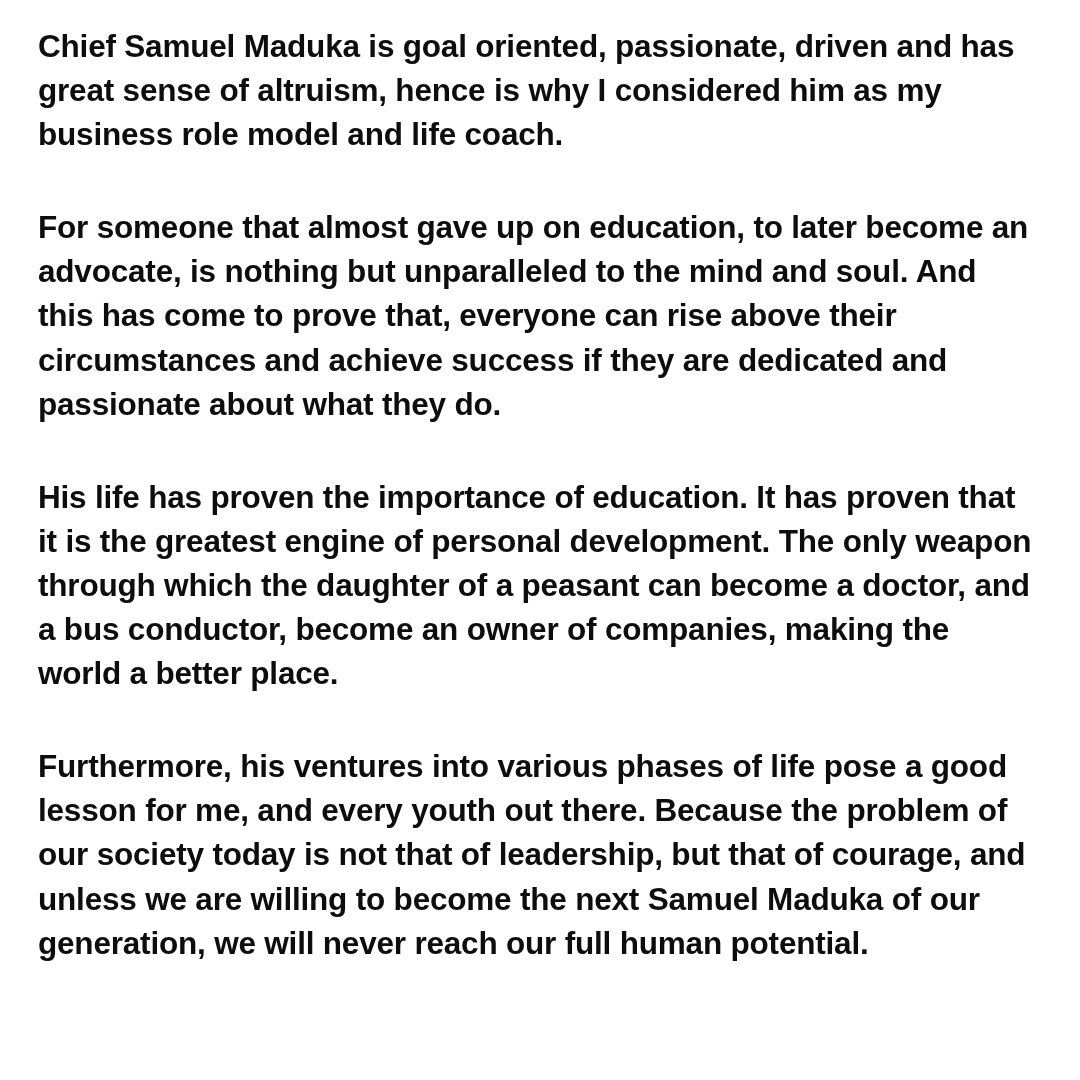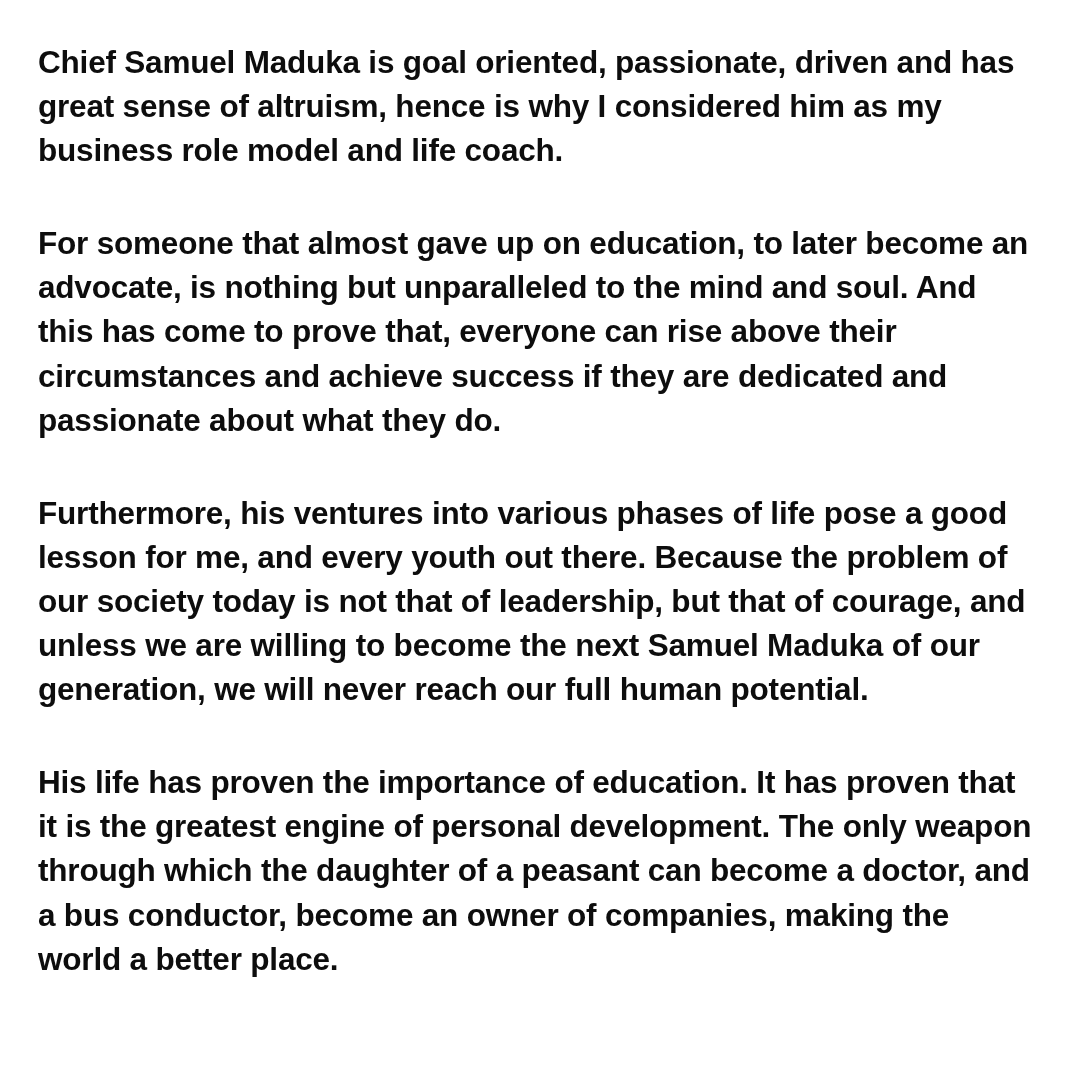--- a/index.html
+++ b/index.html
@@ -10,21 +10,21 @@
     width: 1080px;
     height: 1080px;
     background: #ffffff;
     font-family: "Liberation Sans", sans-serif;
     overflow: hidden;
   }
   .page {
     width: 1080px;
     height: 1080px;
     box-sizing: border-box;
-    padding: 40px 42px 18px 38px;
+    padding: 24px 42px 18px 38px;
     background: #ffffff;
     display: flex;
     flex-direction: column;
     justify-content: flex-start;
   }
   .para {
     font-size: 31.5px;
     line-height: 1.40;
     font-weight: 700;
     color: #0d0d0d;
@@ -35,15 +35,15 @@
   .para + .para {
     margin-top: 49px;
   }
 </style>
 </head>
 <body>
 
 <div class="page">
   <p class="para">Chief Samuel Maduka is goal oriented, passionate, driven and has great sense of altruism, hence is why I considered him as my business role model and life coach.</p>
   <p class="para">For someone that almost gave up on education, to later become an advocate, is nothing but unparalleled to the mind and soul. And this has come to prove that, everyone can rise above their circumstances and achieve success if they are dedicated and passionate about what they do.</p>
+  <p class="para">His life has proven the importance of education. It has proven that it is the greatest engine of personal development. The only weapon through which the daughter of a peasant can become a doctor, and a bus conductor, become an owner of companies, making the world a better place.</p>
   <p class="para">Furthermore, his ventures into various phases of life pose a good lesson for me, and every youth out there. Because the problem of our society today is not that of leadership, but that of courage, and unless we are willing to become the next Samuel Maduka of our generation, we will never reach our full human potential.</p>
-  <p class="para">His life has proven the importance of education. It has proven that it is the greatest engine of personal development. The only weapon through which the daughter of a peasant can become a doctor, and a bus conductor, become an owner of companies, making the world a better place.</p>
 </div>
 
 </body></html>

